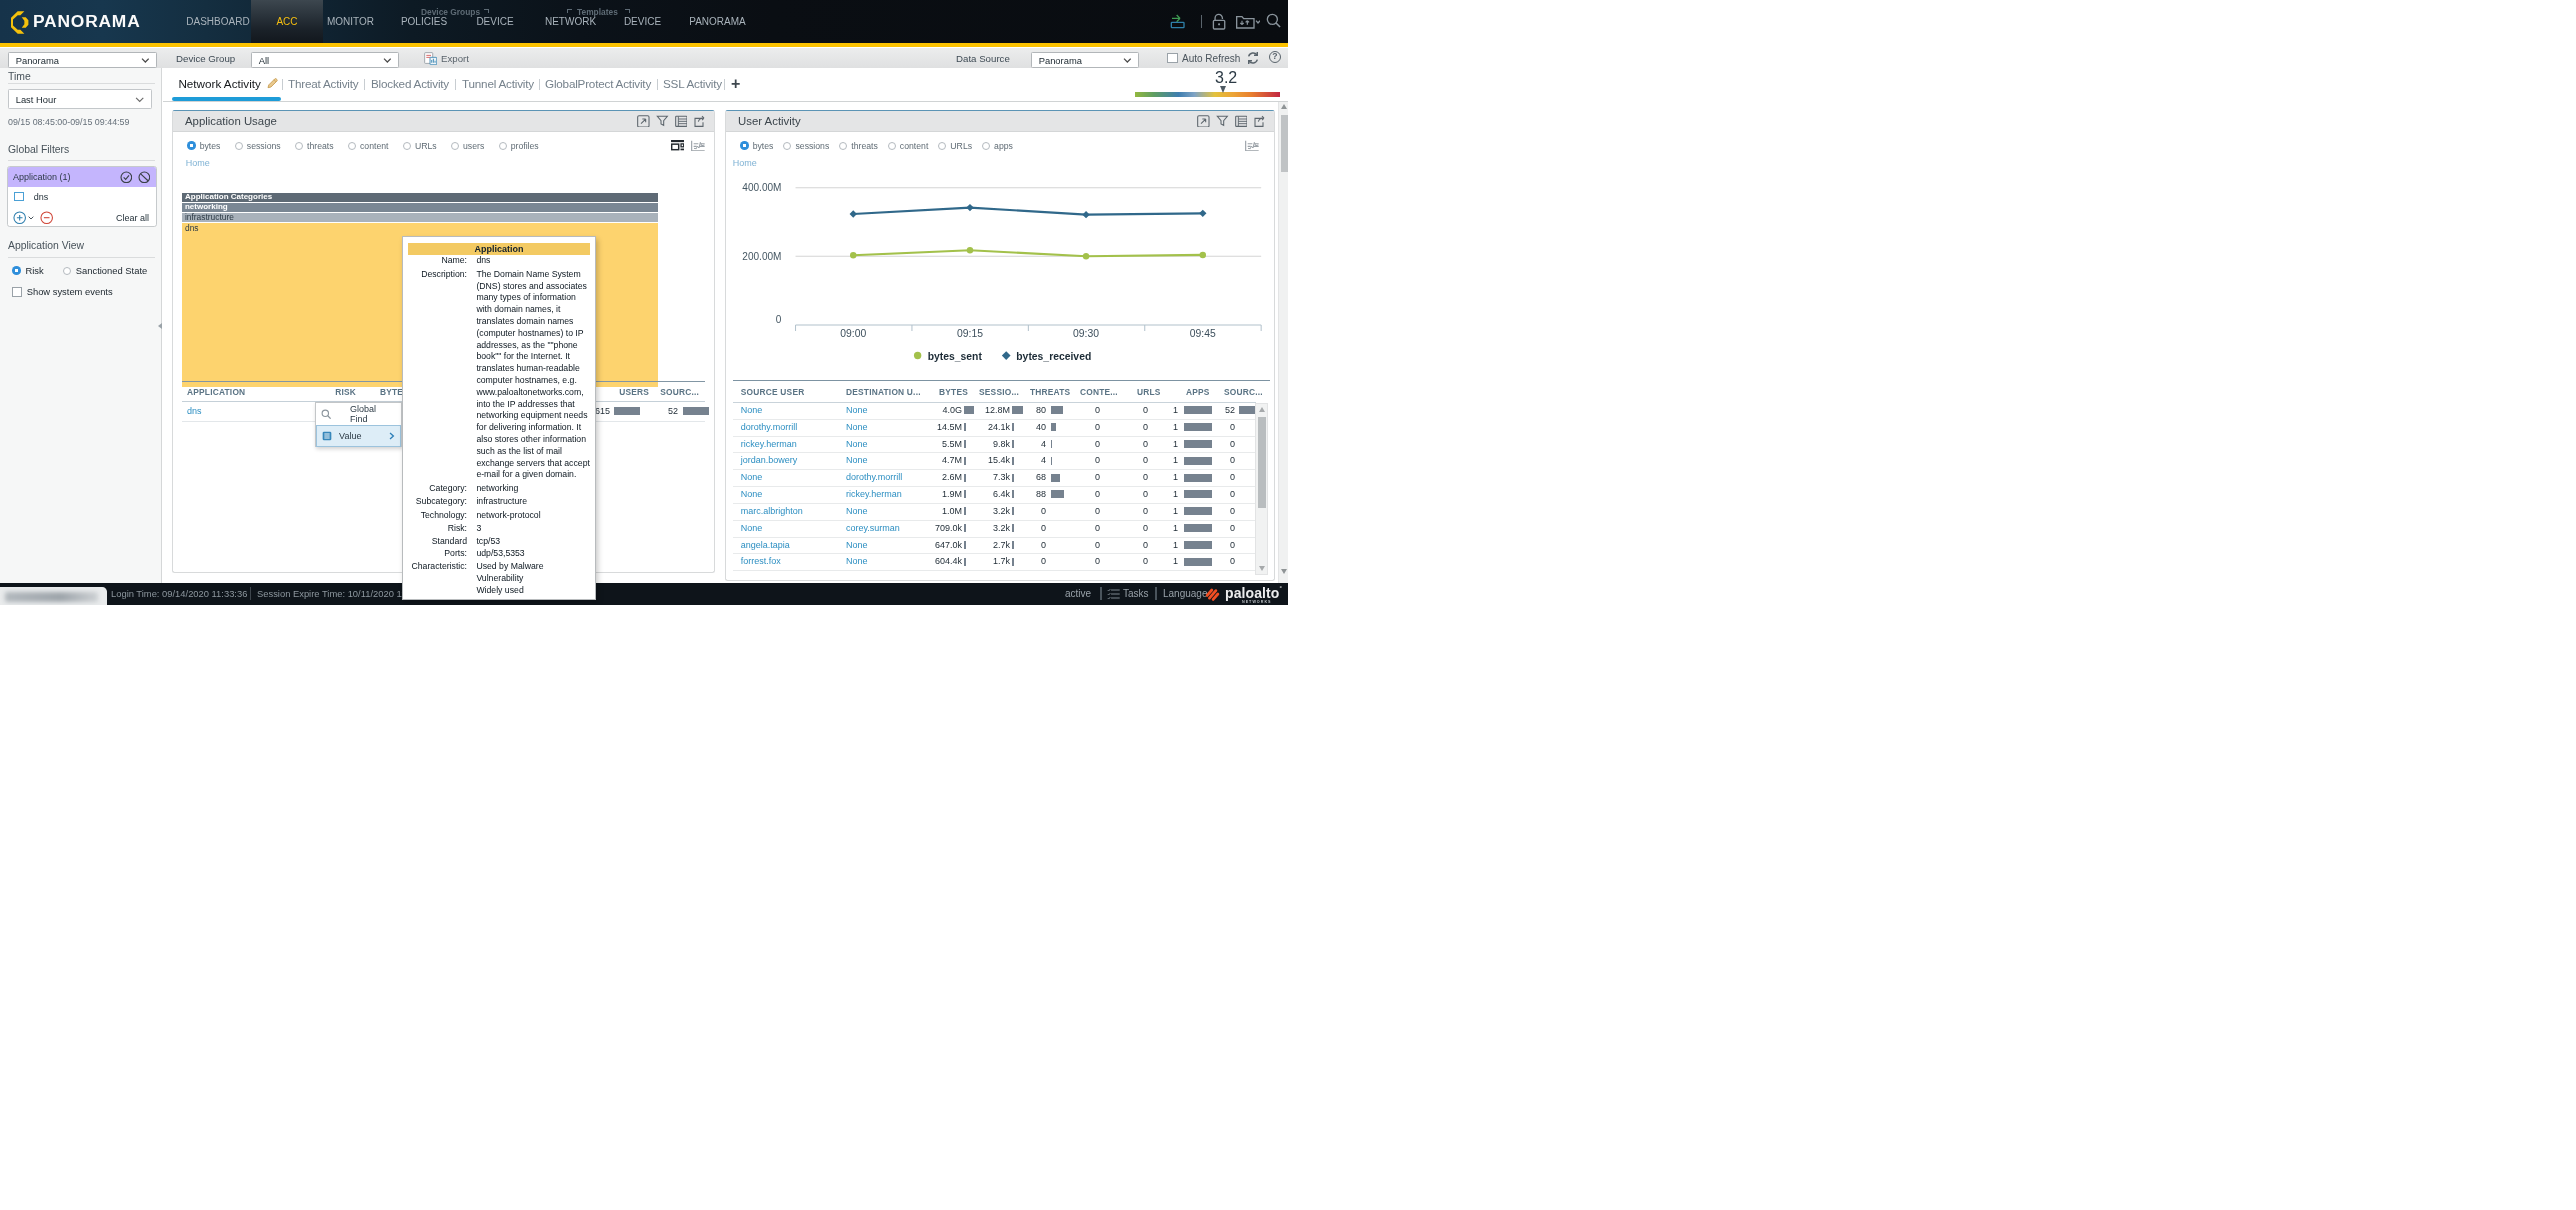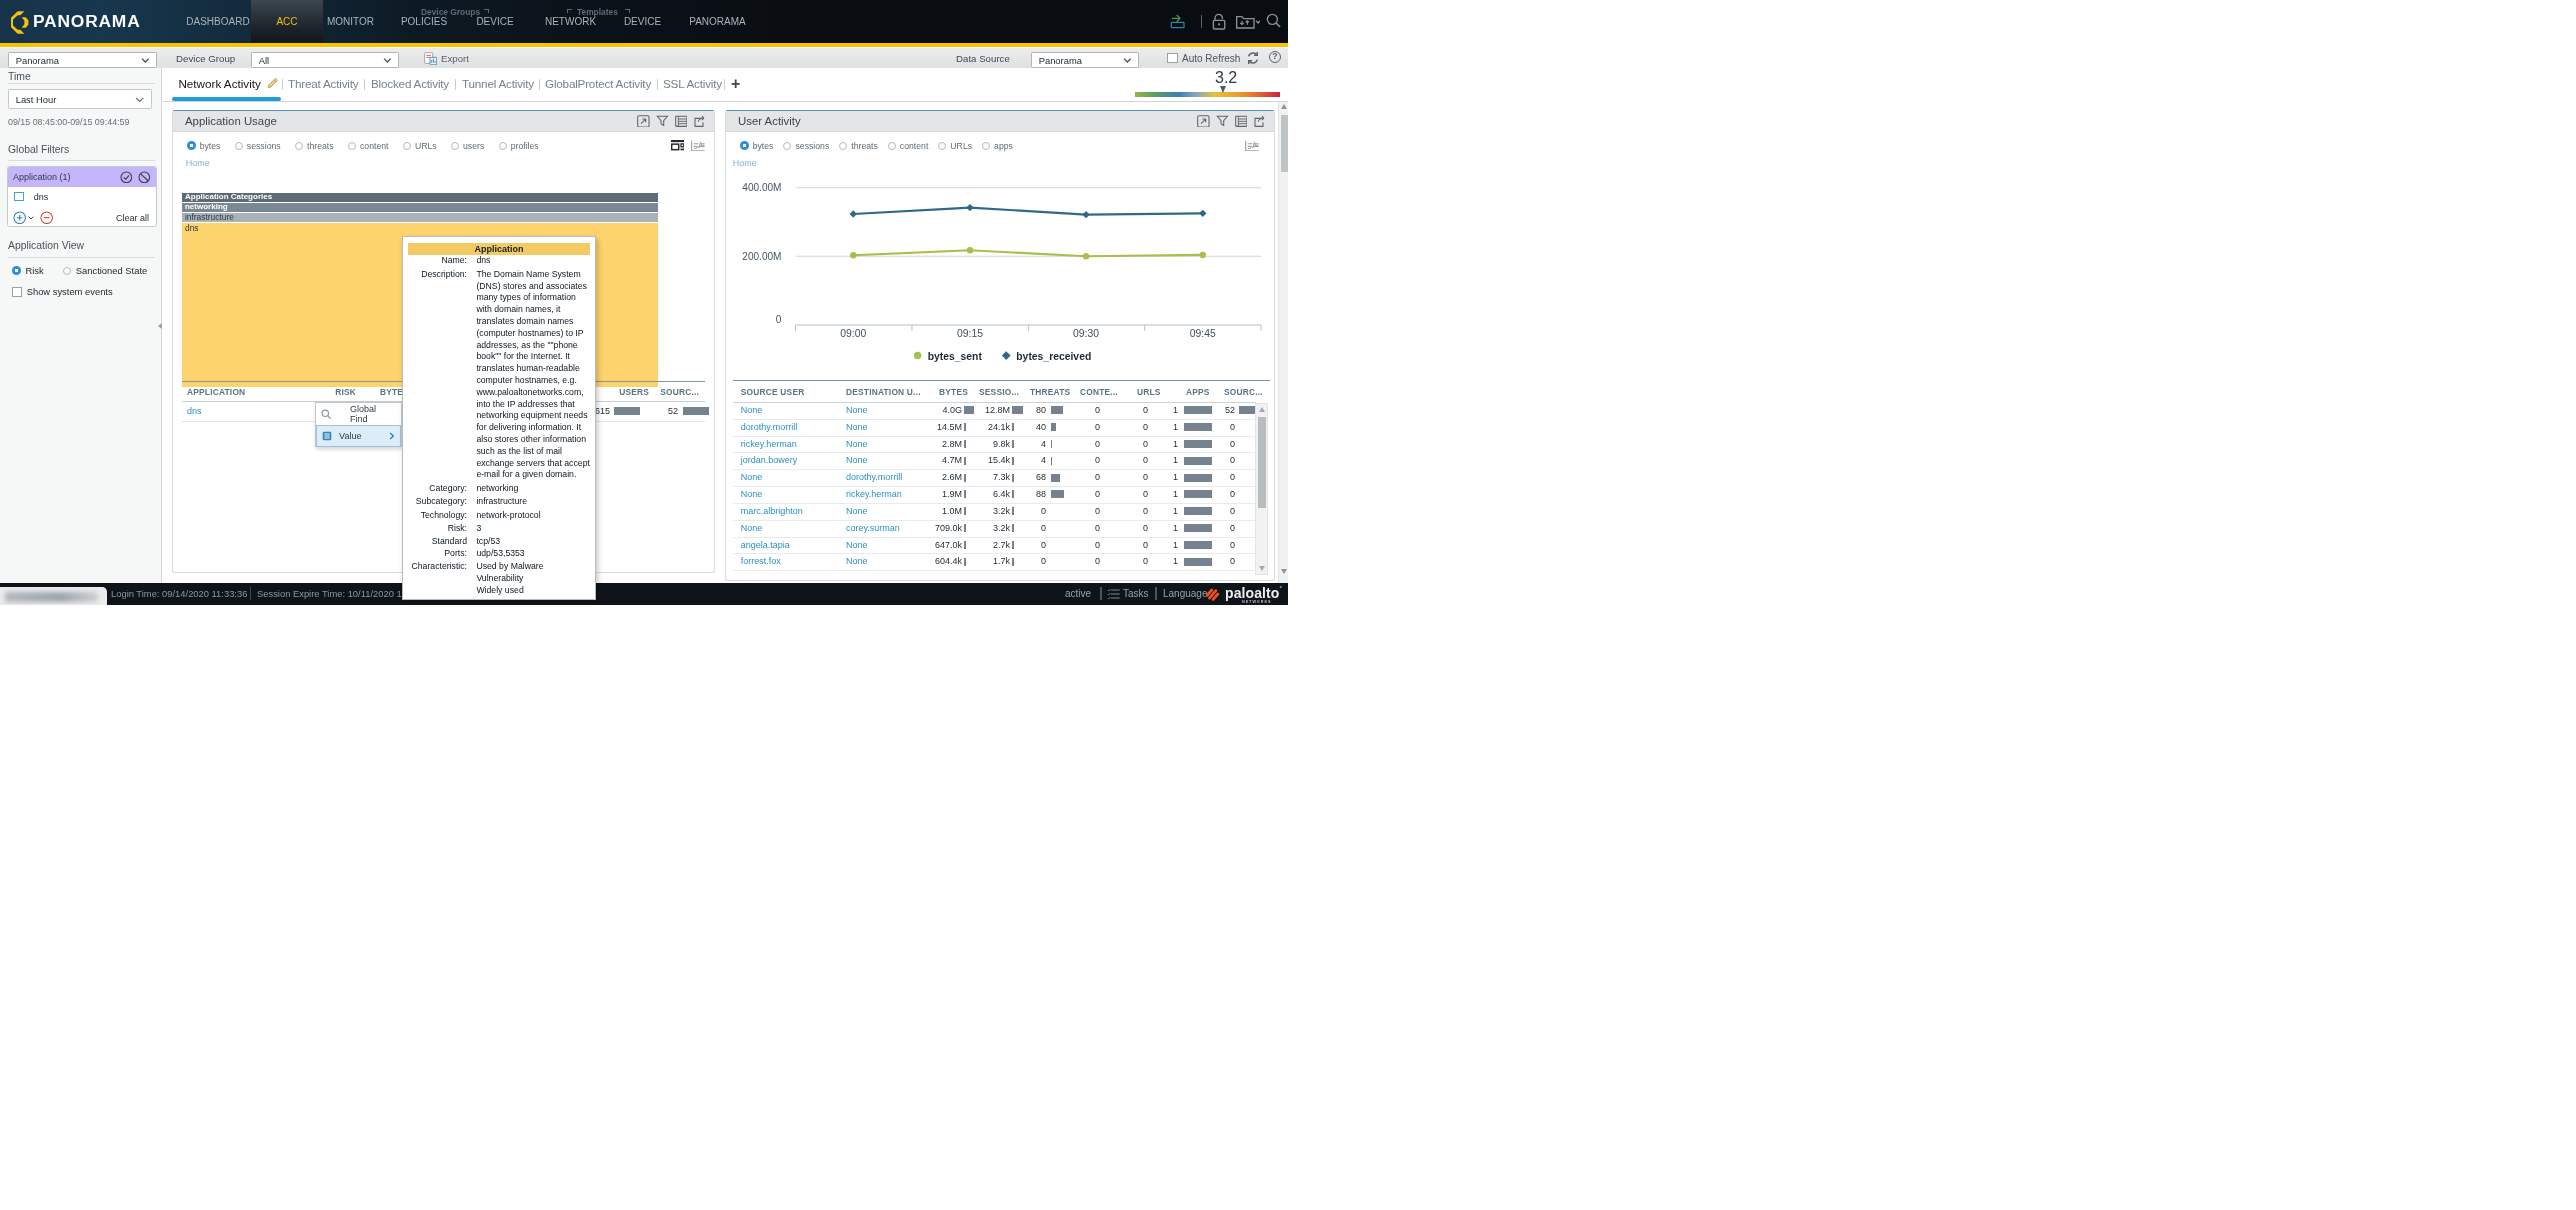--- a/index.html
+++ b/index.html
@@ -383,21 +383,21 @@
   <div class="abs num" style="left:273px;top:311px;width:47px;text-align:right;font-size:9px;">40</div>
   <div class="abs bar" style="left:325px;top:312px;width:5.4px;"></div>
   <div class="abs num" style="left:327px;top:311px;width:47px;text-align:right;font-size:9px;">0</div>
   <div class="abs num" style="left:375px;top:311px;width:47px;text-align:right;font-size:9px;">0</div>
   <div class="abs num" style="left:405px;top:311px;width:47px;text-align:right;font-size:9px;">1</div>
   <div class="abs bar" style="left:458px;top:312px;width:27.5px;"></div>
   <div class="abs num" style="left:462px;top:311px;width:47px;text-align:right;font-size:9px;">0</div>
   <div class="abs" style="left:6.7px;top:325px;width:523px;border-top:0.7px solid #e8eaeb;"></div>
   <div class="abs link" style="left:14.8px;top:328px;font-size:9px;">rickey.herman</div>
   <div class="abs link" style="left:120px;top:328px;font-size:9px;">None</div>
-  <div class="abs num" style="left:189px;top:328px;width:47px;text-align:right;font-size:9px;">2.8M</div>
+  <div class="abs num" style="left:189px;top:328px;width:47px;text-align:right;font-size:9px;">5.5M</div>
   <div class="abs bar" style="left:238px;top:329px;width:1.7px;"></div>
   <div class="abs num" style="left:237px;top:328px;width:47px;text-align:right;font-size:9px;">9.8k</div>
   <div class="abs bar" style="left:286px;top:329px;width:1.7px;"></div>
   <div class="abs num" style="left:273px;top:328px;width:47px;text-align:right;font-size:9px;">4</div>
   <div class="abs bar" style="left:325px;top:329px;width:1.3px;"></div>
   <div class="abs num" style="left:327px;top:328px;width:47px;text-align:right;font-size:9px;">0</div>
   <div class="abs num" style="left:375px;top:328px;width:47px;text-align:right;font-size:9px;">0</div>
   <div class="abs num" style="left:405px;top:328px;width:47px;text-align:right;font-size:9px;">1</div>
   <div class="abs bar" style="left:458px;top:329px;width:27.5px;"></div>
   <div class="abs num" style="left:462px;top:328px;width:47px;text-align:right;font-size:9px;">0</div>

